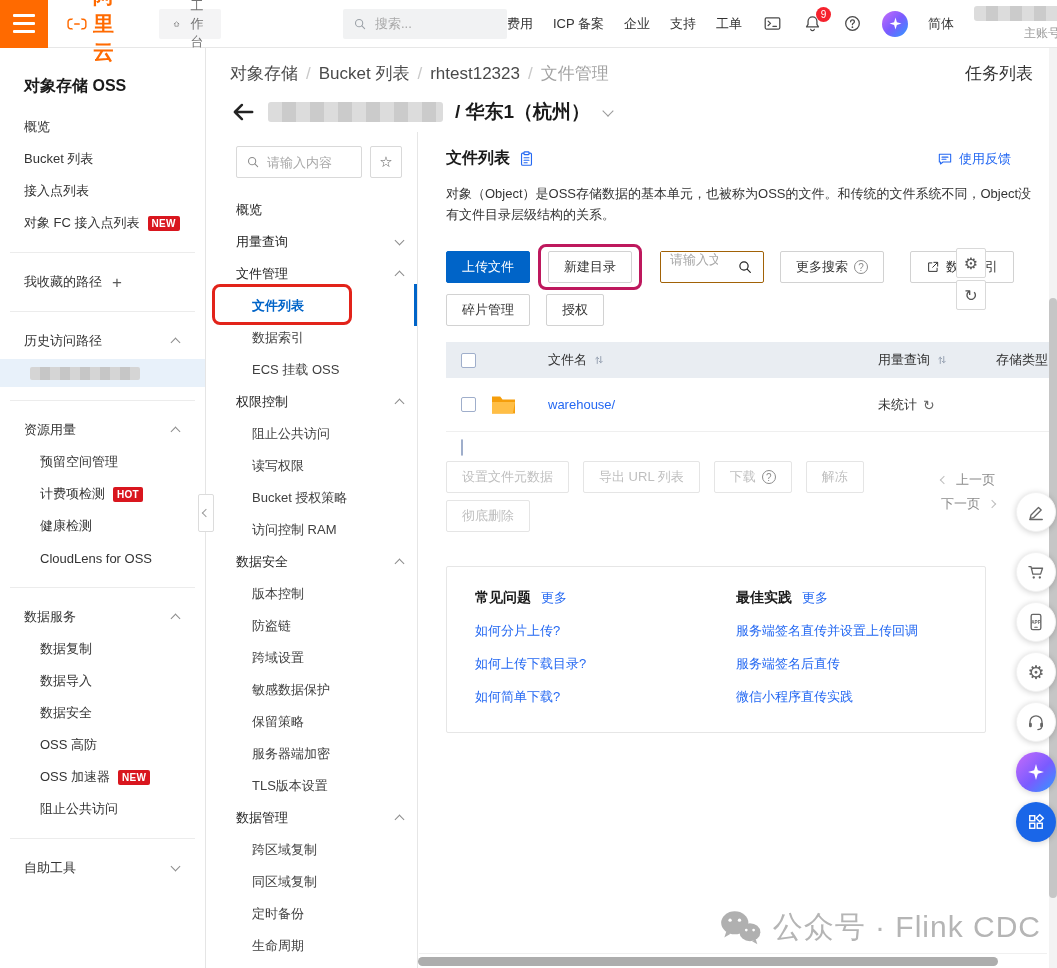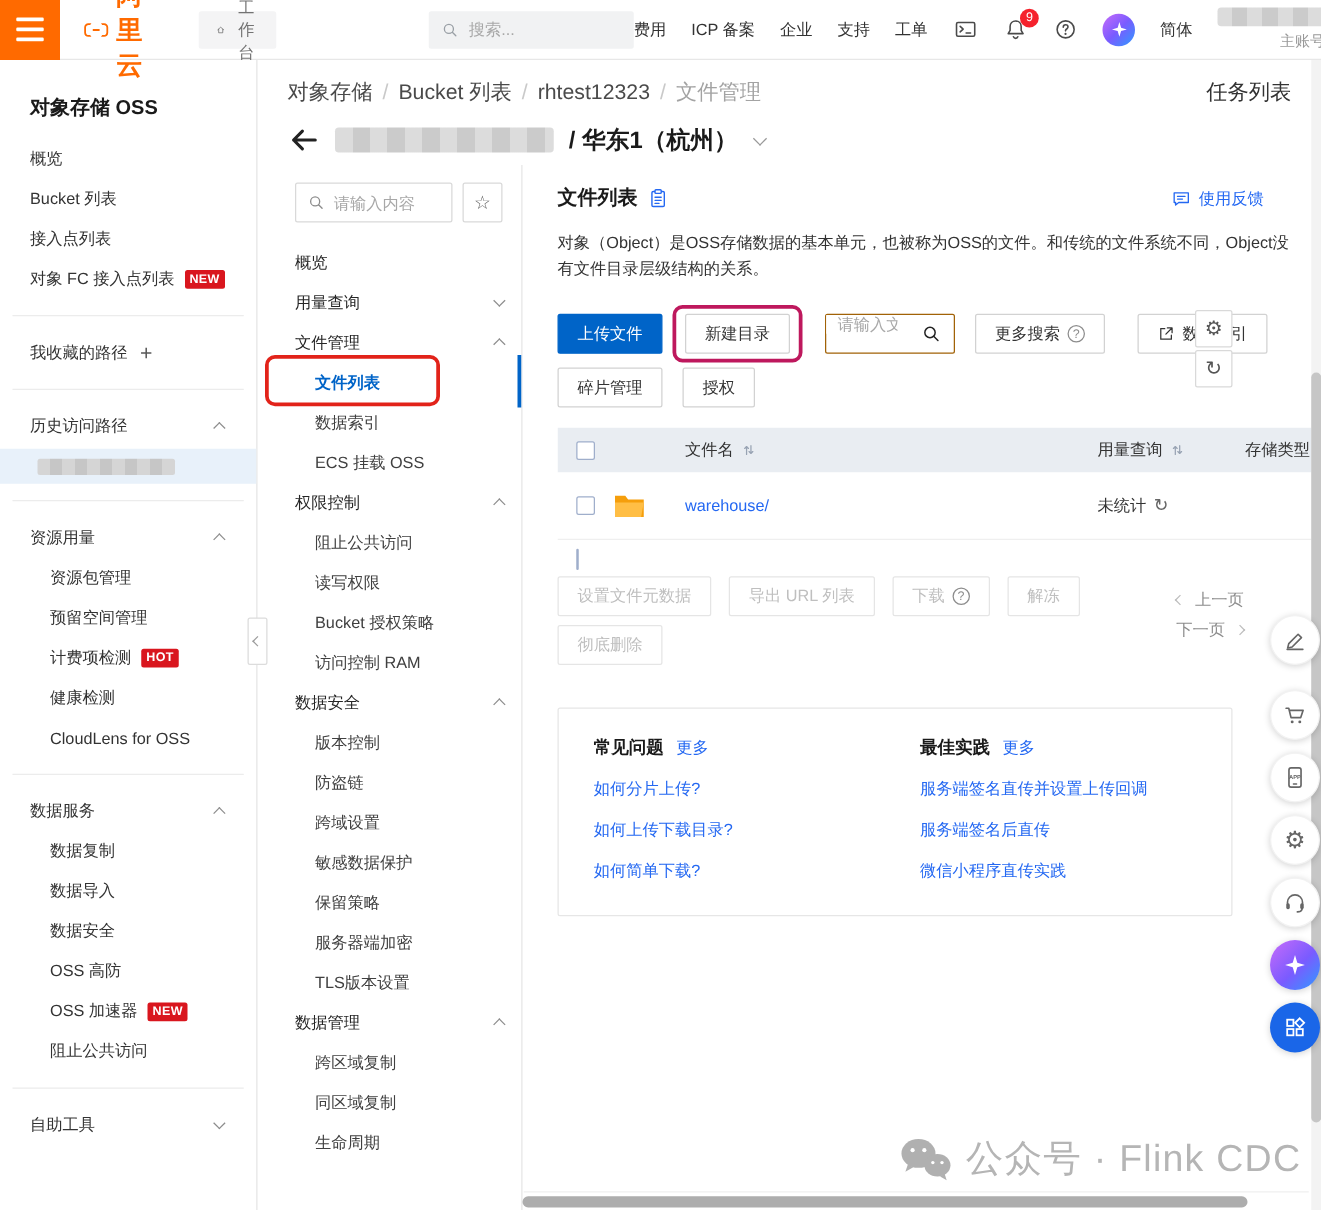--- a/index.html
+++ b/index.html
@@ -331,23 +331,20 @@
         </div>
       <div class="sb-hist">
           <div class="blur2"></div>
         </div>
       <hr class="sbd">
       <div class="sbi">
           <span>资源用量</span>
           <i class="chev up"></i>
         </div>
       <div class="sbi sub">
-          <span>资源包管理</span>
-        </div>
-      <div class="sbi sub">
           <span>预留空间管理</span>
         </div>
       <div class="sbi sub">
           <span>计费项检测</span>
           <span class="badge">HOT</span>
         </div>
       <div class="sbi sub">
           <span>健康检测</span>
         </div>
       <div class="sbi sub">
@@ -485,20 +482,23 @@
               </div>
             <div class="ni">
                 <span>数据管理</span>
                 <i class="chev up"></i>
               </div>
             <div class="ni sub">
                 <span>跨区域复制</span>
               </div>
             <div class="ni sub">
                 <span>同区域复制</span>
+              </div>
+            <div class="ni sub">
+                <span>定时备份</span>
               </div>
             <div class="ni sub">
                 <span>生命周期</span>
               </div>
           </div>
           <div class="blue-ind"></div>
           <div class="red-annot"></div>
         </nav>
 
         <main class="main">

